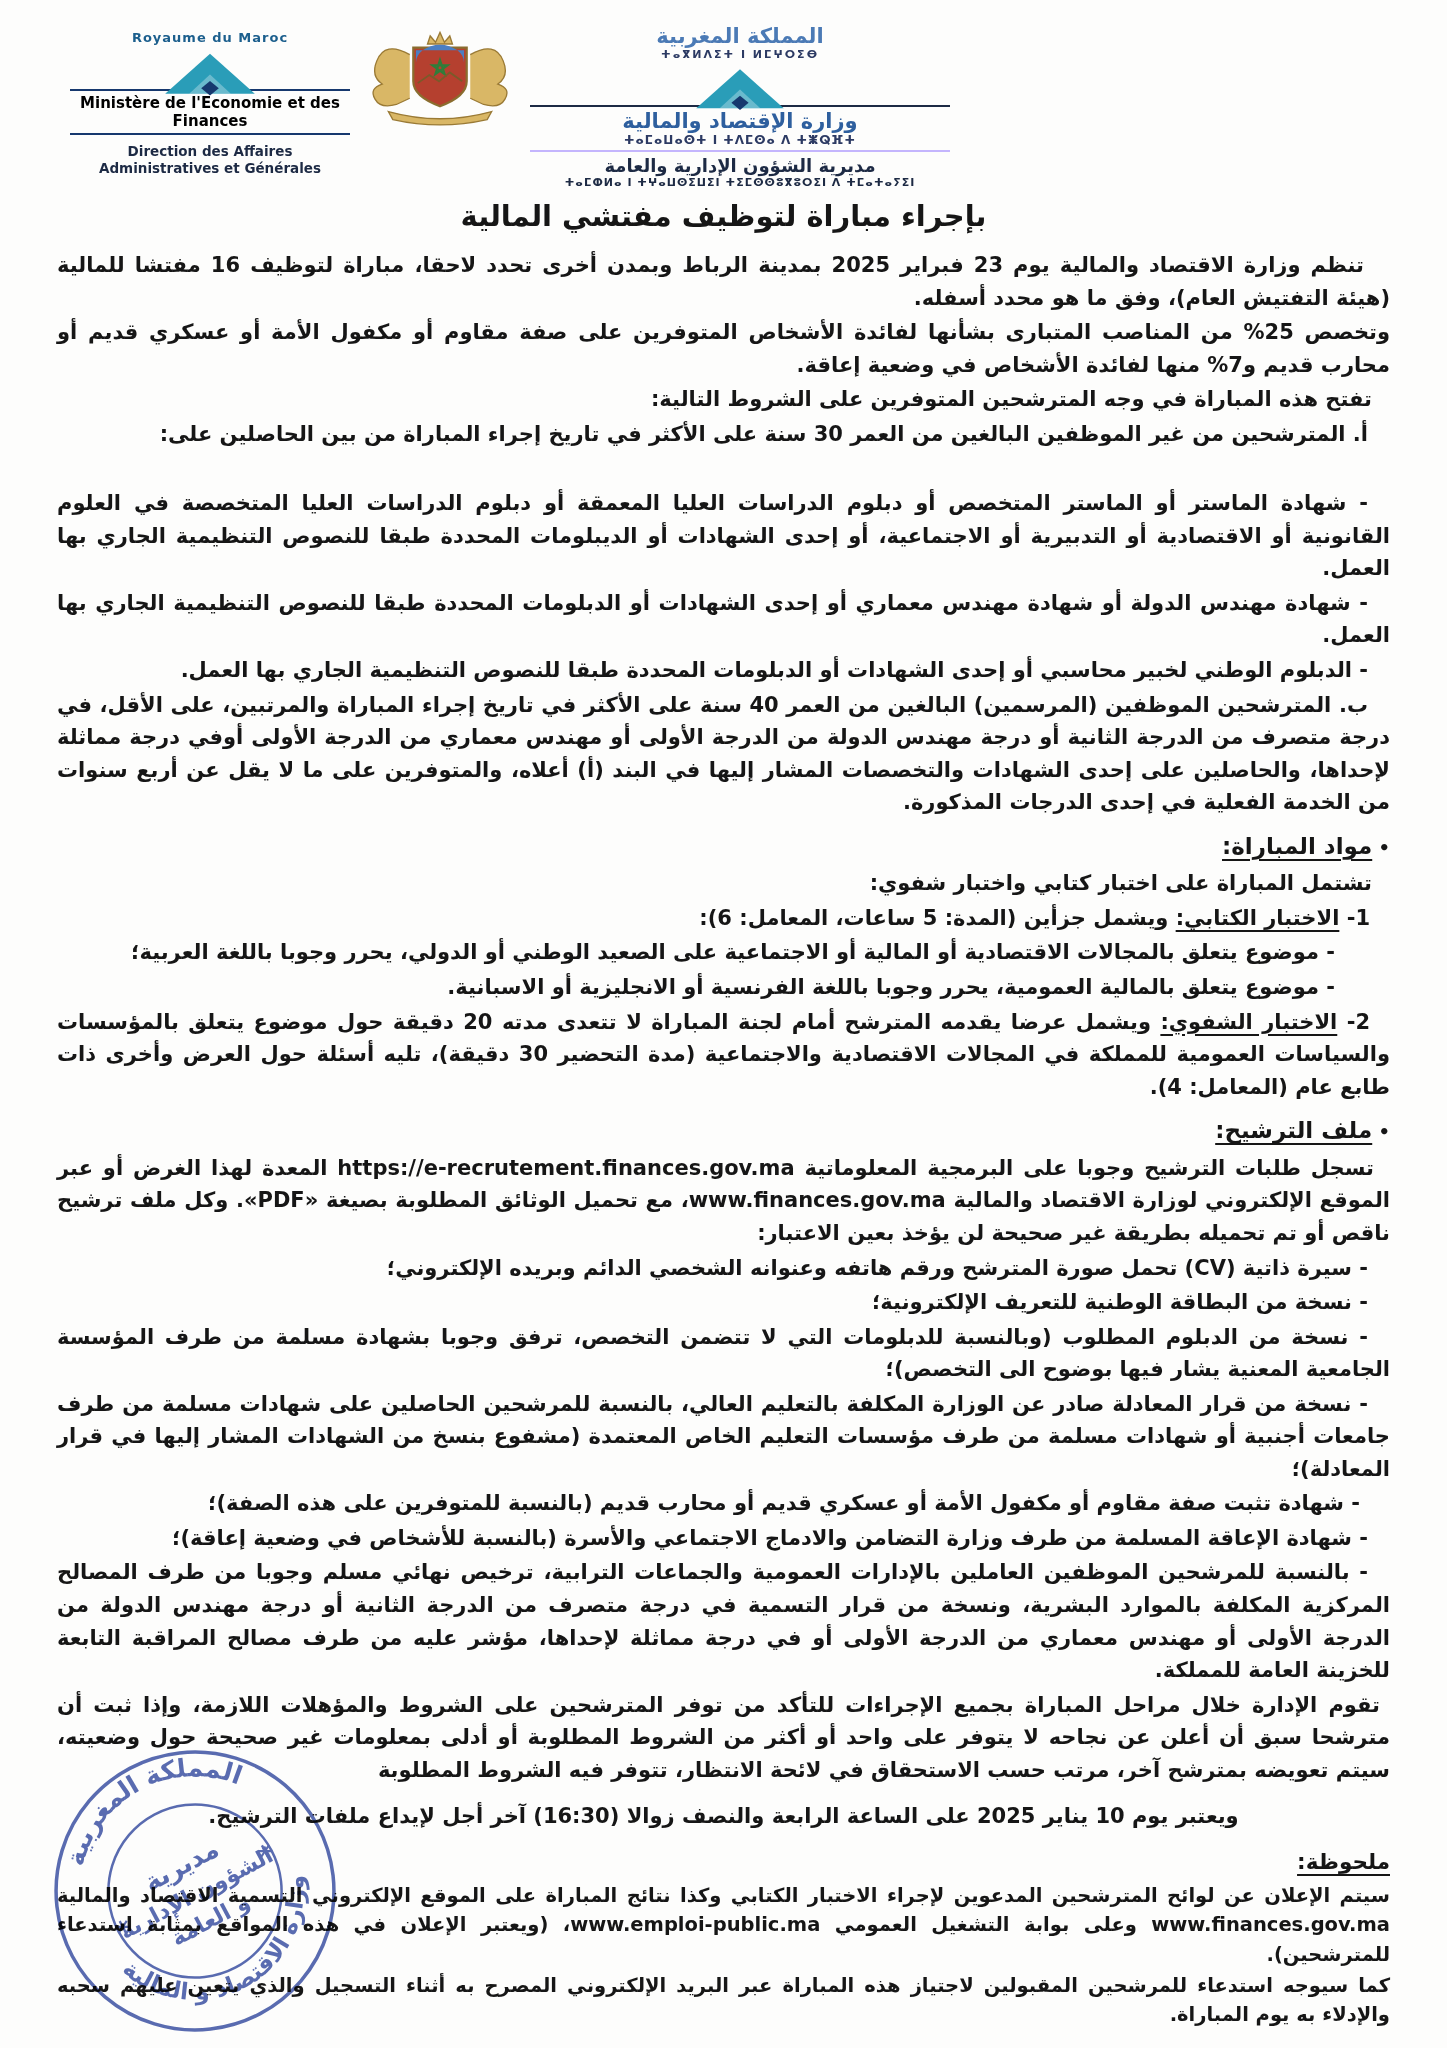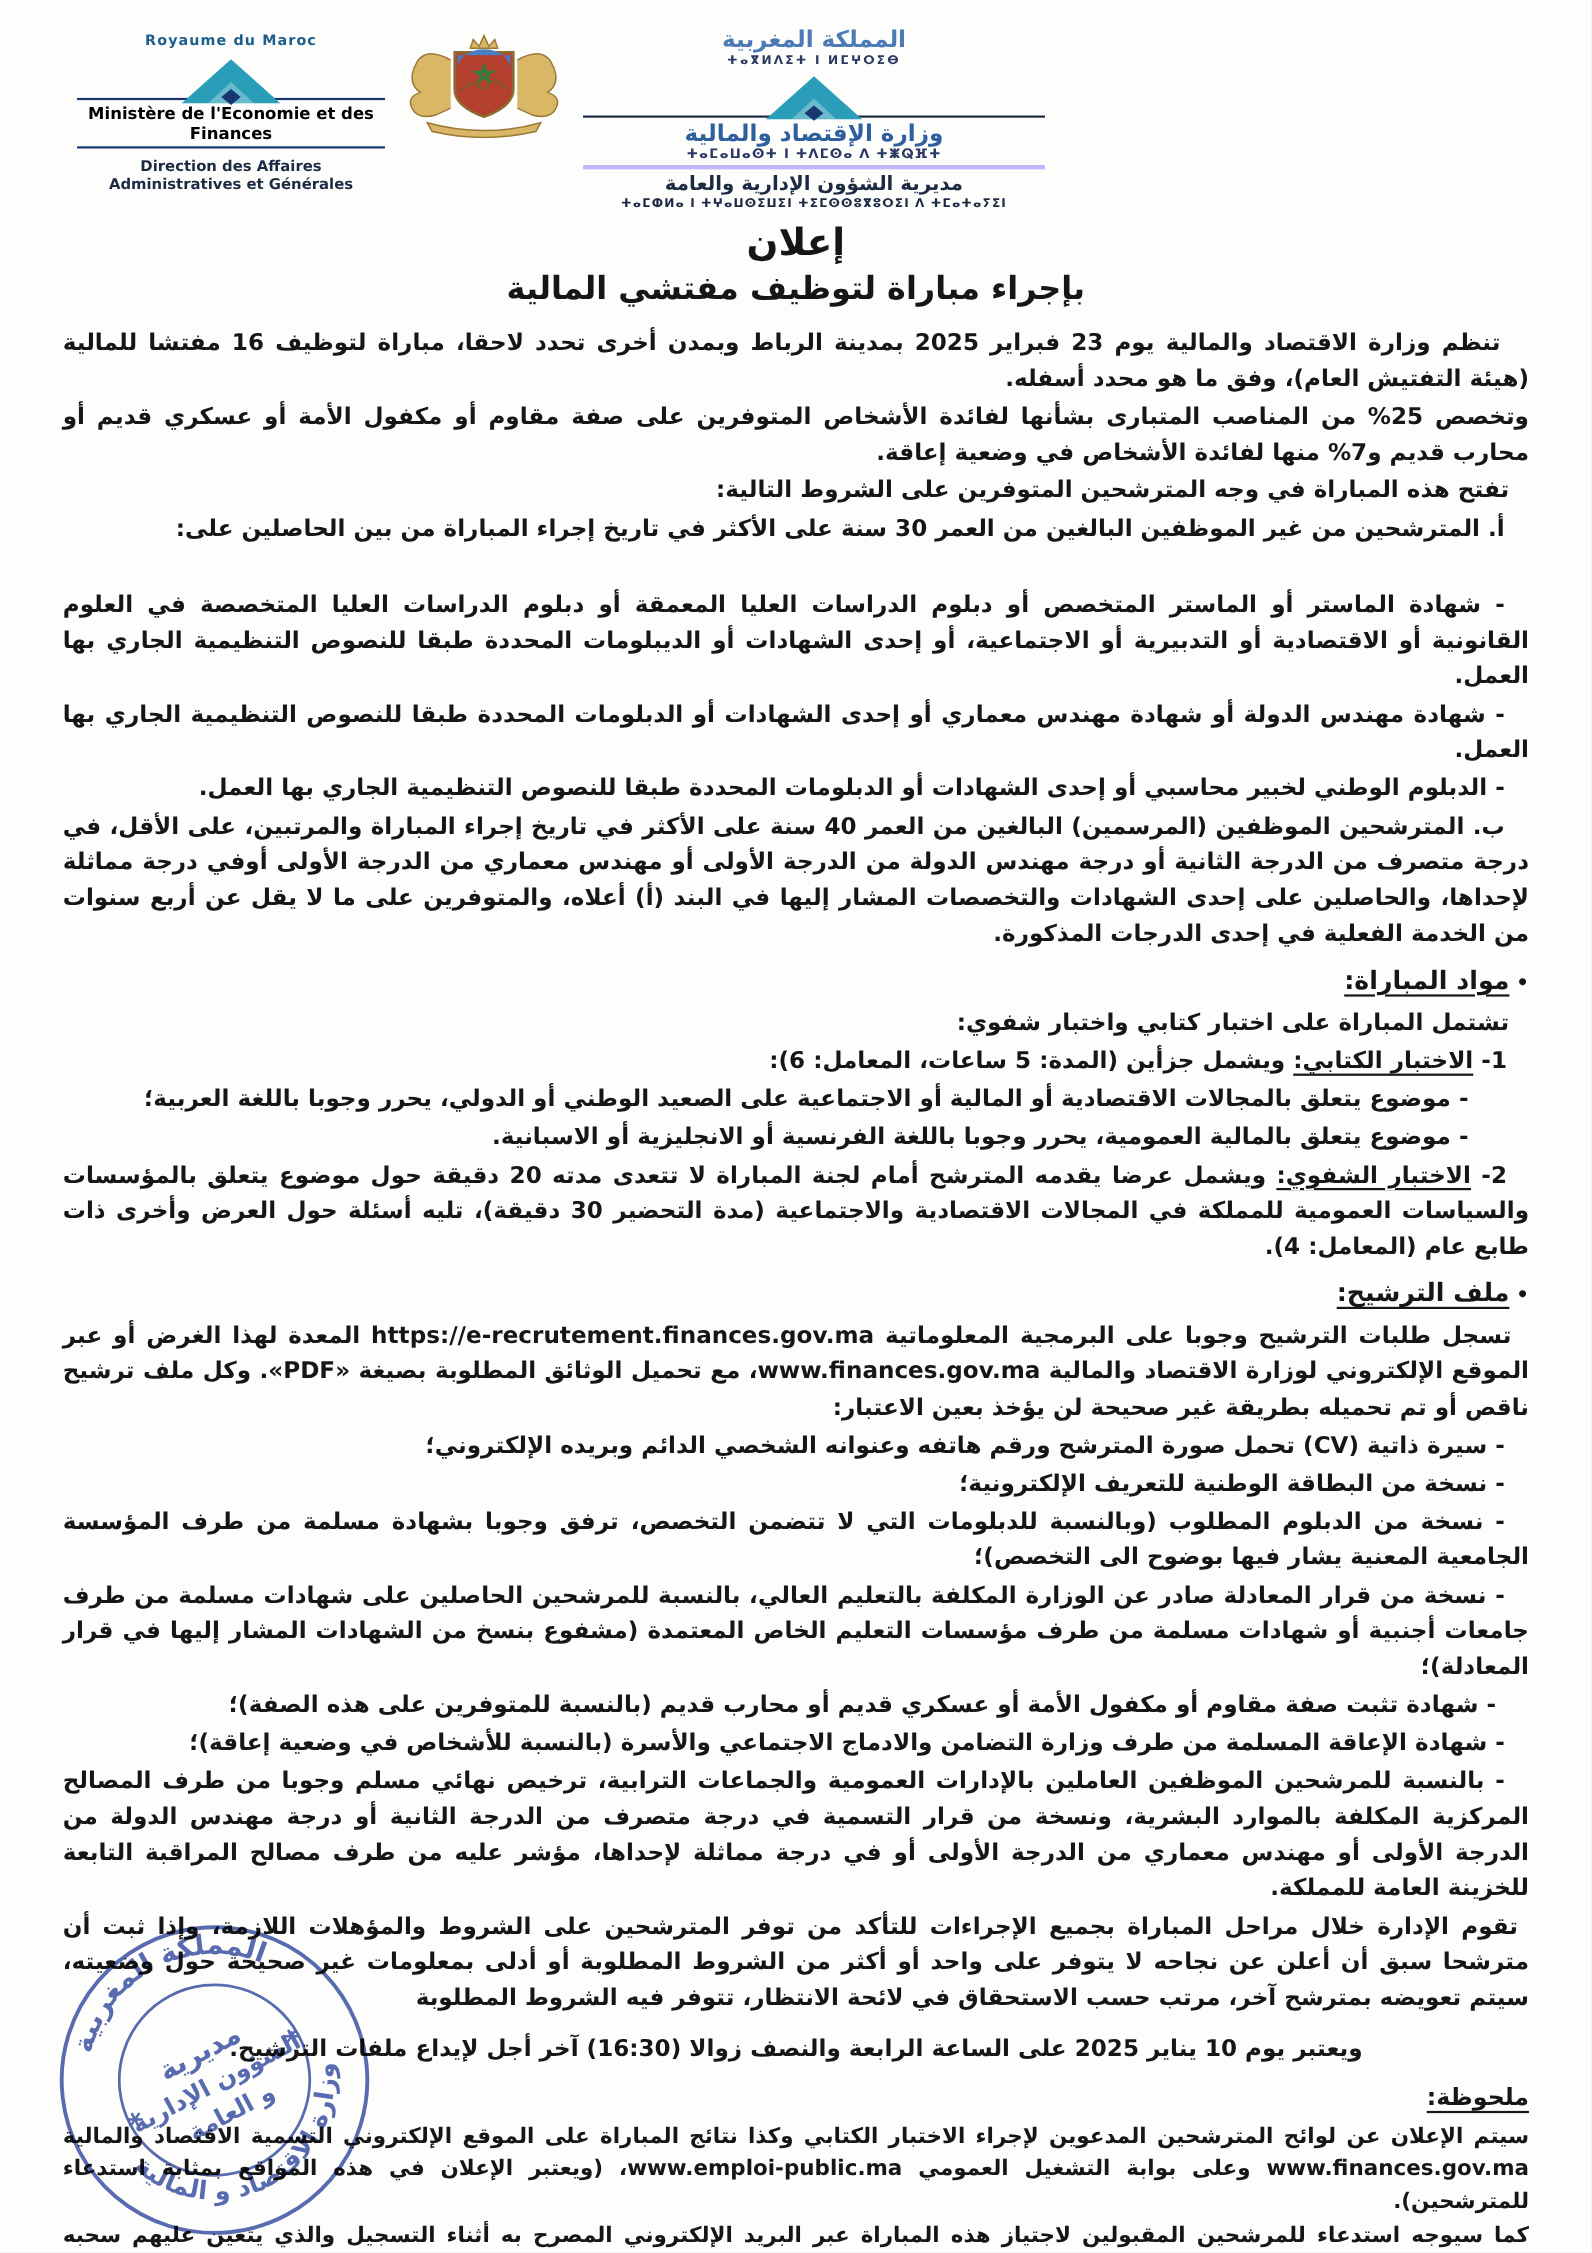--- a/index.html
+++ b/index.html
@@ -14,21 +14,21 @@
   .fr-royaume{font-size:13px; font-weight:bold; color:#1c5f8d; letter-spacing:1px;}
   .fr-min{font-size:15px; font-weight:bold; color:#000000; border-top:2px solid #16386e; border-bottom:2px solid #16386e; padding:3px 0; margin-top:-10px;}
   .fr-dir{font-size:13.5px; font-weight:bold; color:#1d2a44; line-height:1.25;}
   .fr-dir.first{margin-top:8px;}
   .emblem{display:block; margin:2px auto -2px;}
   .coa{width:180px; text-align:center; margin-top:2px;}
   .logo-ar{width:420px; text-align:center; direction:rtl; margin-top:0;}
   .ar-kingdom{font-size:21px; font-weight:bold; color:#4b7ab5;}
   .ar-tif{font-size:11px; font-weight:bold; color:#2c3a63; letter-spacing:2px;}
   .ar-ministry{font-size:21px; font-weight:bold; color:#2e5f9e; border-top:2px solid #1d2a44; padding-top:2px; margin-top:-8px;}
-  .ar-ministry-tif{font-size:12px; font-weight:bold; color:#2c3a63; letter-spacing:1px; border-bottom:4px solid #c4b5fd; padding-bottom:3px;}
+  .ar-ministry-tif{font-size:12px; font-weight:bold; color:#2c3a63; letter-spacing:1px; border-bottom:2px solid #c4b5fd; padding-bottom:3px;}
   .ar-dir{font-size:18px; font-weight:bold; color:#1d2a44; margin-top:3px;}
   .ar-dir-tif{font-size:11px; font-weight:bold; color:#1d2a44; letter-spacing:1px;}
   
   .title-block{text-align:center; direction:rtl; margin-top:10px;}
   .t1{font-size:34px; font-weight:800;}
   .t2{font-size:29px; font-weight:800; margin-top:4px;}
   
   .doc{direction:rtl; text-align:justify; padding:14px 57px 0 57px; font-size:21px; line-height:1.55; font-weight:700;}
   .blk{margin:2px 0;}
   .h{font-size:23px; margin:10px 0 3px;}
@@ -85,21 +85,20 @@
       </svg>
       <div class="ar-ministry">وزارة الإقتصاد والمالية</div>
       <div class="ar-ministry-tif">ⵜⴰⵎⴰⵡⴰⵙⵜ ⵏ ⵜⴷⵎⵙⴰ ⴷ ⵜⵥⵕⴼⵜ</div>
       <div class="ar-dir">مديرية الشؤون الإدارية والعامة</div>
       <div class="ar-dir-tif">ⵜⴰⵎⵀⵍⴰ ⵏ ⵜⵖⴰⵡⵙⵉⵡⵉⵏ ⵜⵉⵎⵙⵙⵓⴳⵓⵔⵉⵏ ⴷ ⵜⵎⴰⵜⴰⵢⵉⵏ</div>
     </div>
 
   </header>
 
   <div class="title-block">
-    <div class="t1">إعلان</div>
     <div class="t2">بإجراء مباراة لتوظيف مفتشي المالية</div>
   </div>
 
   <main class="doc">
       <div class="blk p" style="text-indent: 26px;"><span>تنظم وزارة الاقتصاد والمالية يوم </span><span class="b">23 فبراير 2025</span><span> بمدينة الرباط وبمدن أخرى تحدد لاحقا، مباراة لتوظيف </span><span class="b">16 مفتشا للمالية</span><span> (هيئة التفتيش العام)، وفق ما هو محدد أسفله.</span></div>
       <div class="blk p"><span>وتخصص 25% من المناصب المتبارى بشأنها لفائدة الأشخاص المتوفرين على صفة مقاوم أو مكفول الأمة أو عسكري قديم أو محارب قديم و7% منها لفائدة الأشخاص في وضعية إعاقة.</span></div>
       <div class="blk p" style="text-indent: 18px;"><span>تفتح هذه المباراة في وجه المترشحين المتوفرين على الشروط التالية:</span></div>
       <div class="blk p" style="text-indent: 22px;"><span class="mk b">أ.&nbsp;</span><span>المترشحين من غير الموظفين البالغين من العمر 30 سنة على الأكثر في تاريخ إجراء المباراة من بين الحاصلين على:</span></div>
       <div class="blk p" style="text-indent: 22px; margin-top: 37px;"><span class="mk">-&nbsp;</span><span>شهادة الماستر أو الماستر المتخصص أو دبلوم الدراسات العليا المعمقة أو دبلوم الدراسات العليا المتخصصة في العلوم القانونية أو الاقتصادية أو التدبيرية أو الاجتماعية، أو إحدى الشهادات أو الديبلومات المحددة طبقا للنصوص التنظيمية الجاري بها العمل.</span></div>
       <div class="blk p" style="text-indent: 22px;"><span class="mk">-&nbsp;</span><span>شهادة مهندس الدولة أو شهادة مهندس معماري أو إحدى الشهادات أو الدبلومات المحددة طبقا للنصوص التنظيمية الجاري بها العمل.</span></div>

